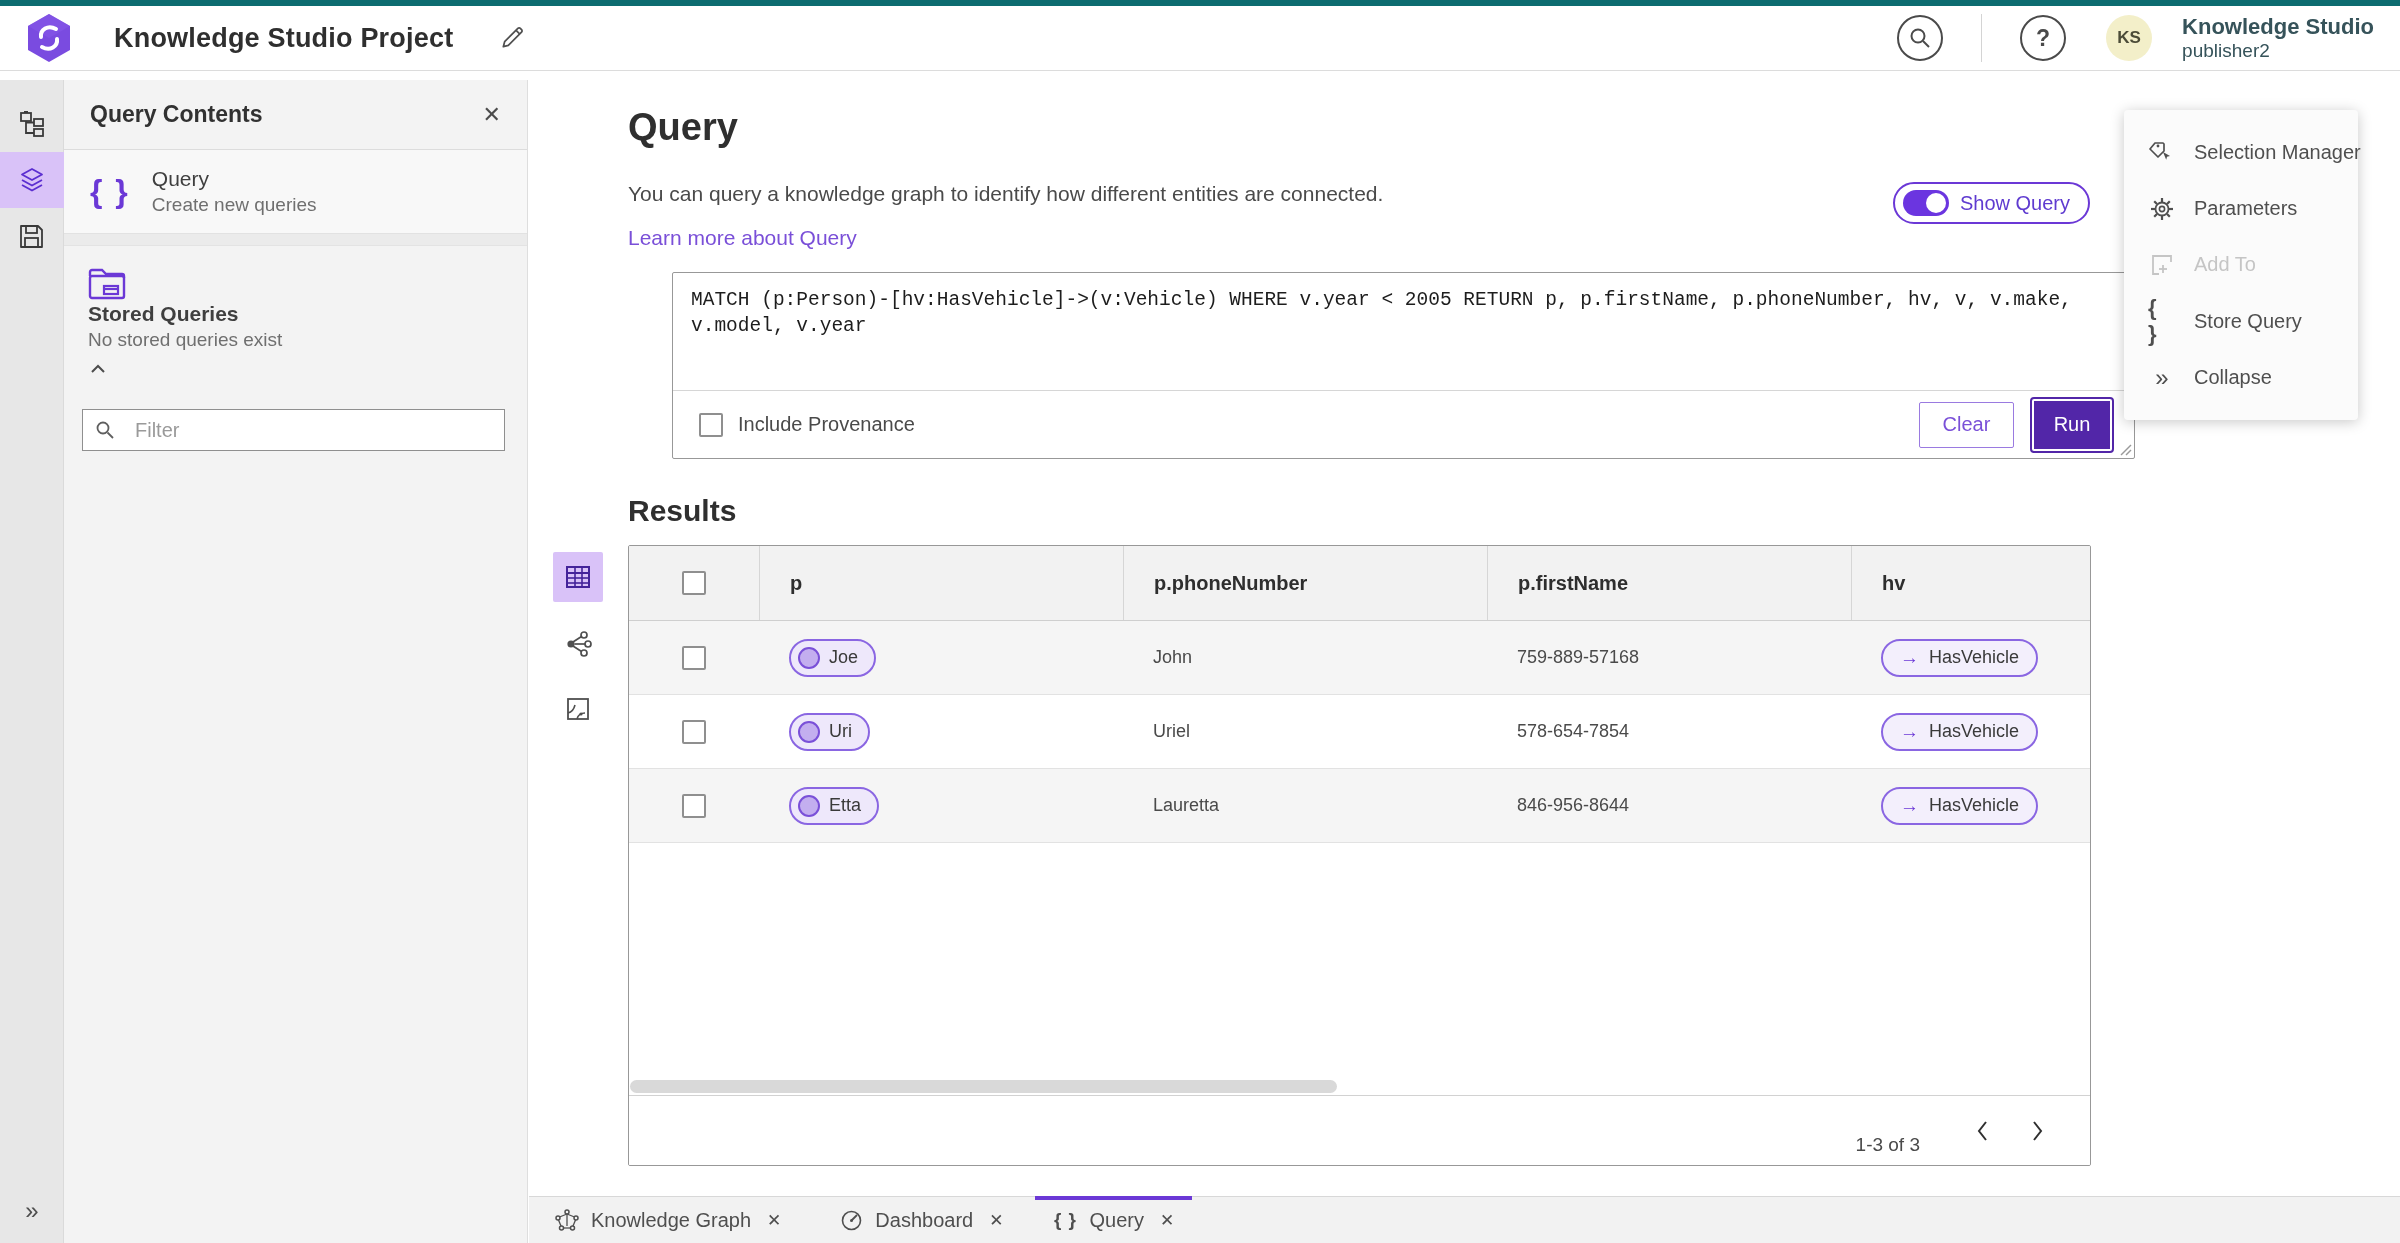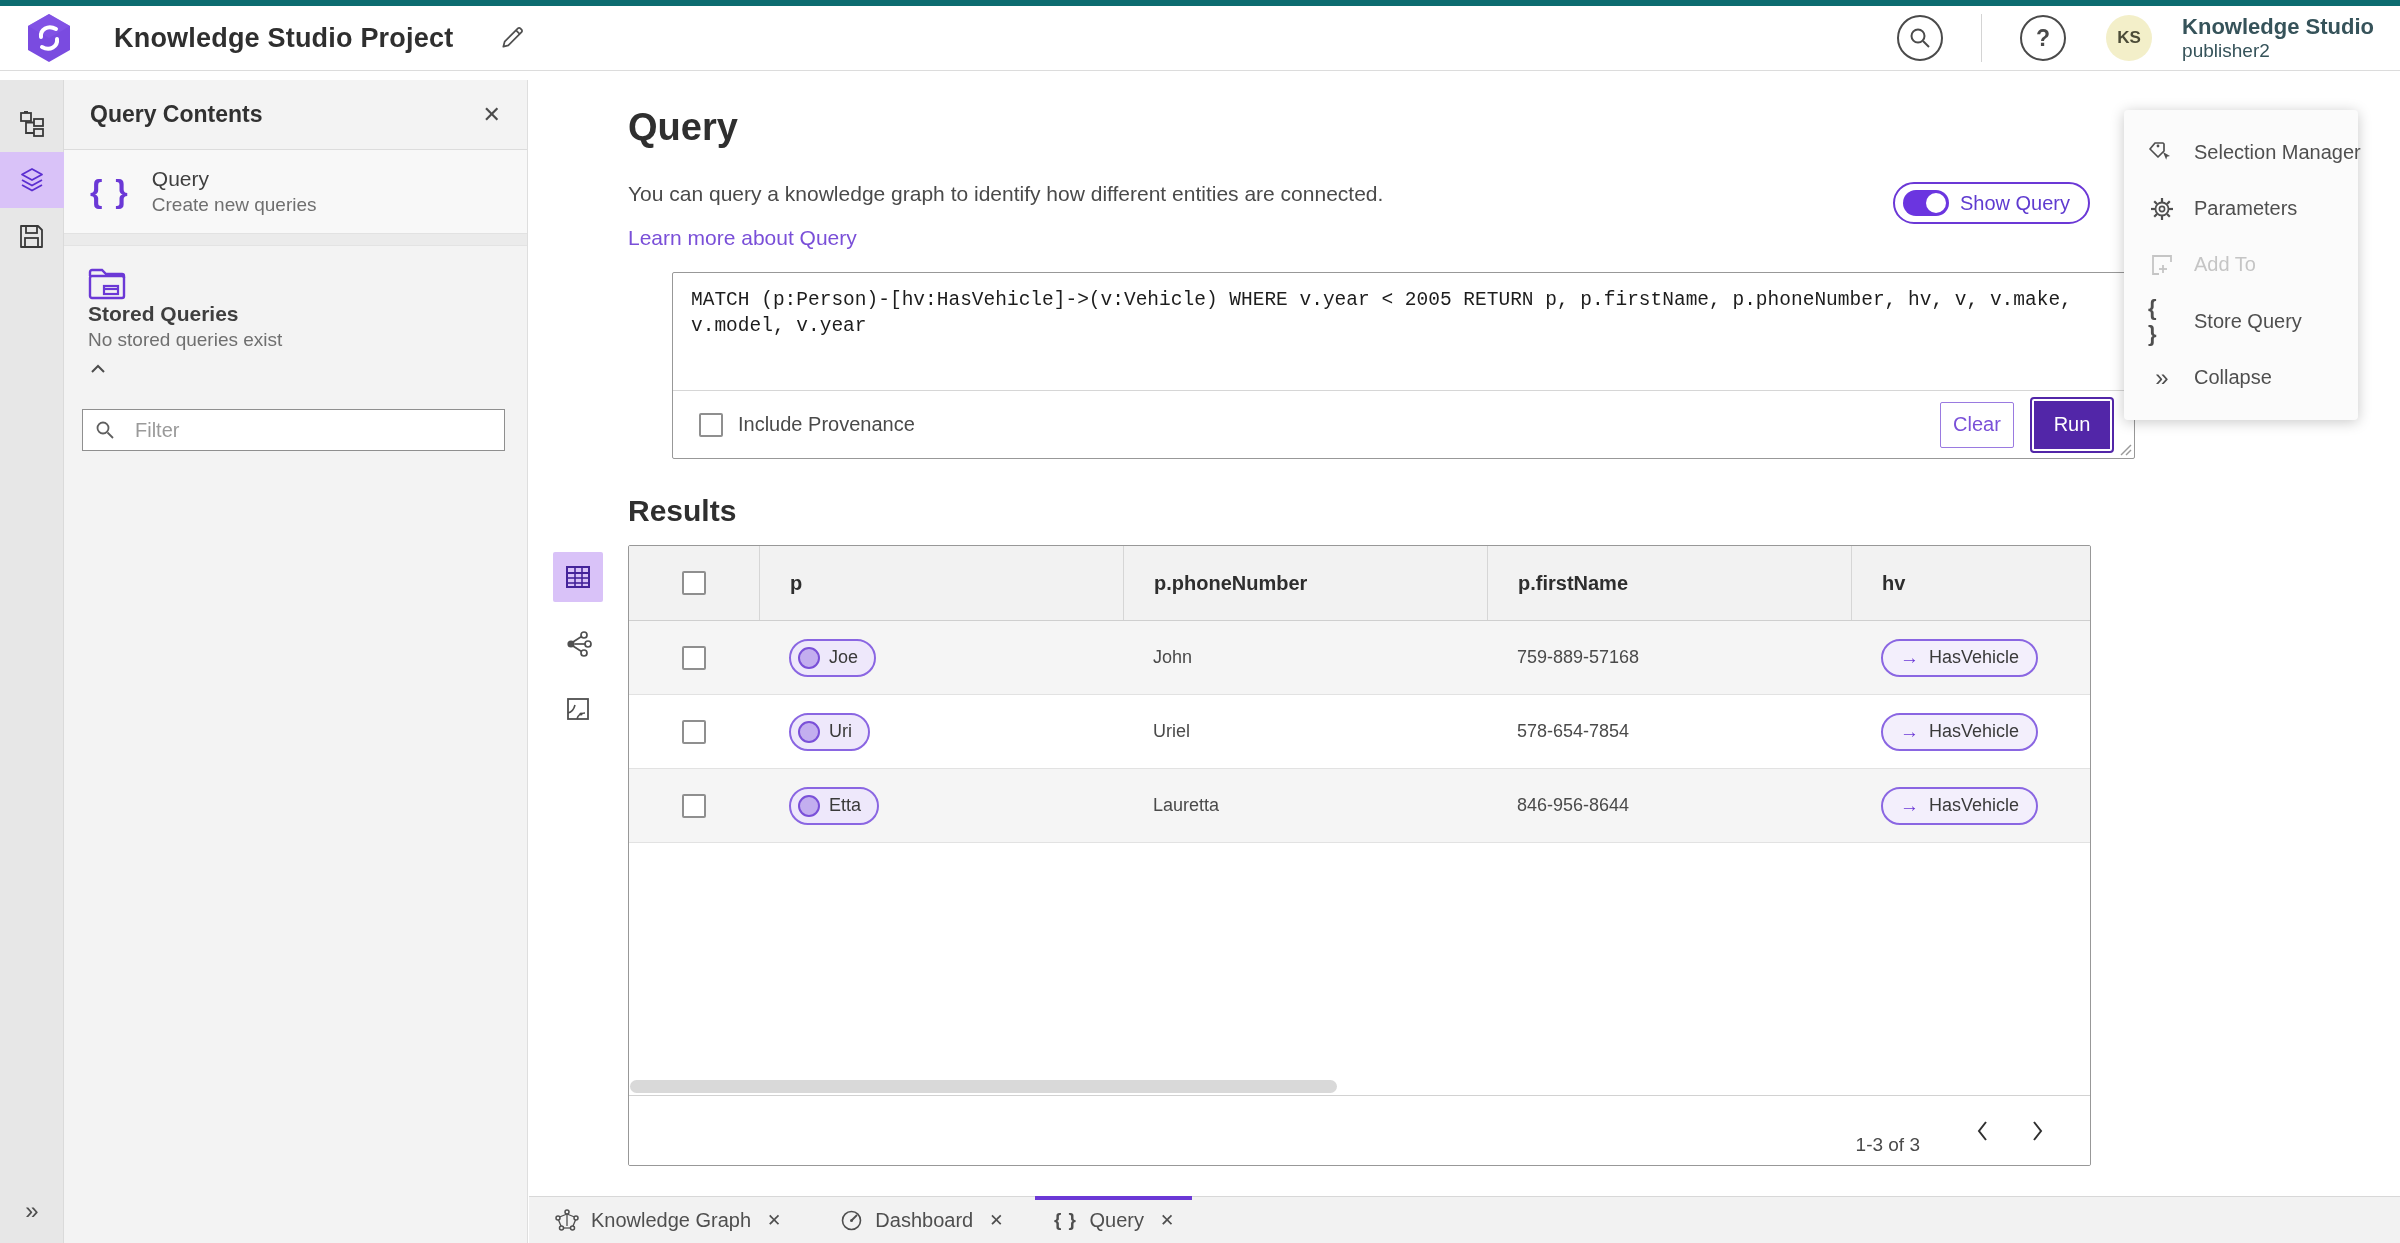--- a/index.html
+++ b/index.html
@@ -75,21 +75,21 @@
 
   .query-box { position:absolute; left:99px; top:192px; width:1463px; height:187px;
                border:1px solid #989898; border-radius:2px; background:#fff; display:flex; flex-direction:column;margin-left:44px; }
   .query-text { flex:1; padding:14px 18px; font-family:"Liberation Mono","DejaVu Sans Mono",monospace;
                 font-size:19.5px; line-height:26px; color:#1d1d1d; white-space:pre-wrap; position:relative; cursor:text; }
   .resize-grip { position:absolute; right:2px; bottom:2px; width:14px; height:14px; cursor:nwse-resize; }
   .query-actions { height:68px; border-top:1px solid #d6d6d6; display:flex; align-items:center; padding:0 22px 0 26px; }
   .checkbox { width:24px; height:24px; background:#fff; border:2px solid #8f8f8f; border-radius:2px; cursor:pointer; flex:0 0 auto; }
   .prov-label { font-size:20px; color:#4a4a4a; margin-left:15px; }
   .actions-spacer { flex:1; }
-  .btn-clear { width:74px; height:46px; background:#fff; color:#7a50d8; border:1px solid #9a7ae0;
+  .btn-clear { width:95px; height:46px; background:#fff; color:#7a50d8; border:1px solid #9a7ae0;
                font-size:20px; border-radius:2px; cursor:pointer; font-family:inherit; margin-right:18px; }
   .btn-run { width:80px; height:52px; background:#5226a8; color:#fff; border:2px solid #fff;
              outline:2px solid #5226a8; font-size:20px; border-radius:2px; cursor:pointer; font-family:inherit; }
 
   .results-heading { position:absolute; left:99px; top:414px; font-size:30px; font-weight:bold; color:#2f2f2f; }
 
   .view-strip { position:absolute; left:22px; top:472px; width:54px; display:flex; flex-direction:column;
                 align-items:center; }
   .view-item { width:50px; height:50px; display:flex; align-items:center; justify-content:center;
                color:#4f4f4f; cursor:pointer; margin-bottom:16px; }

